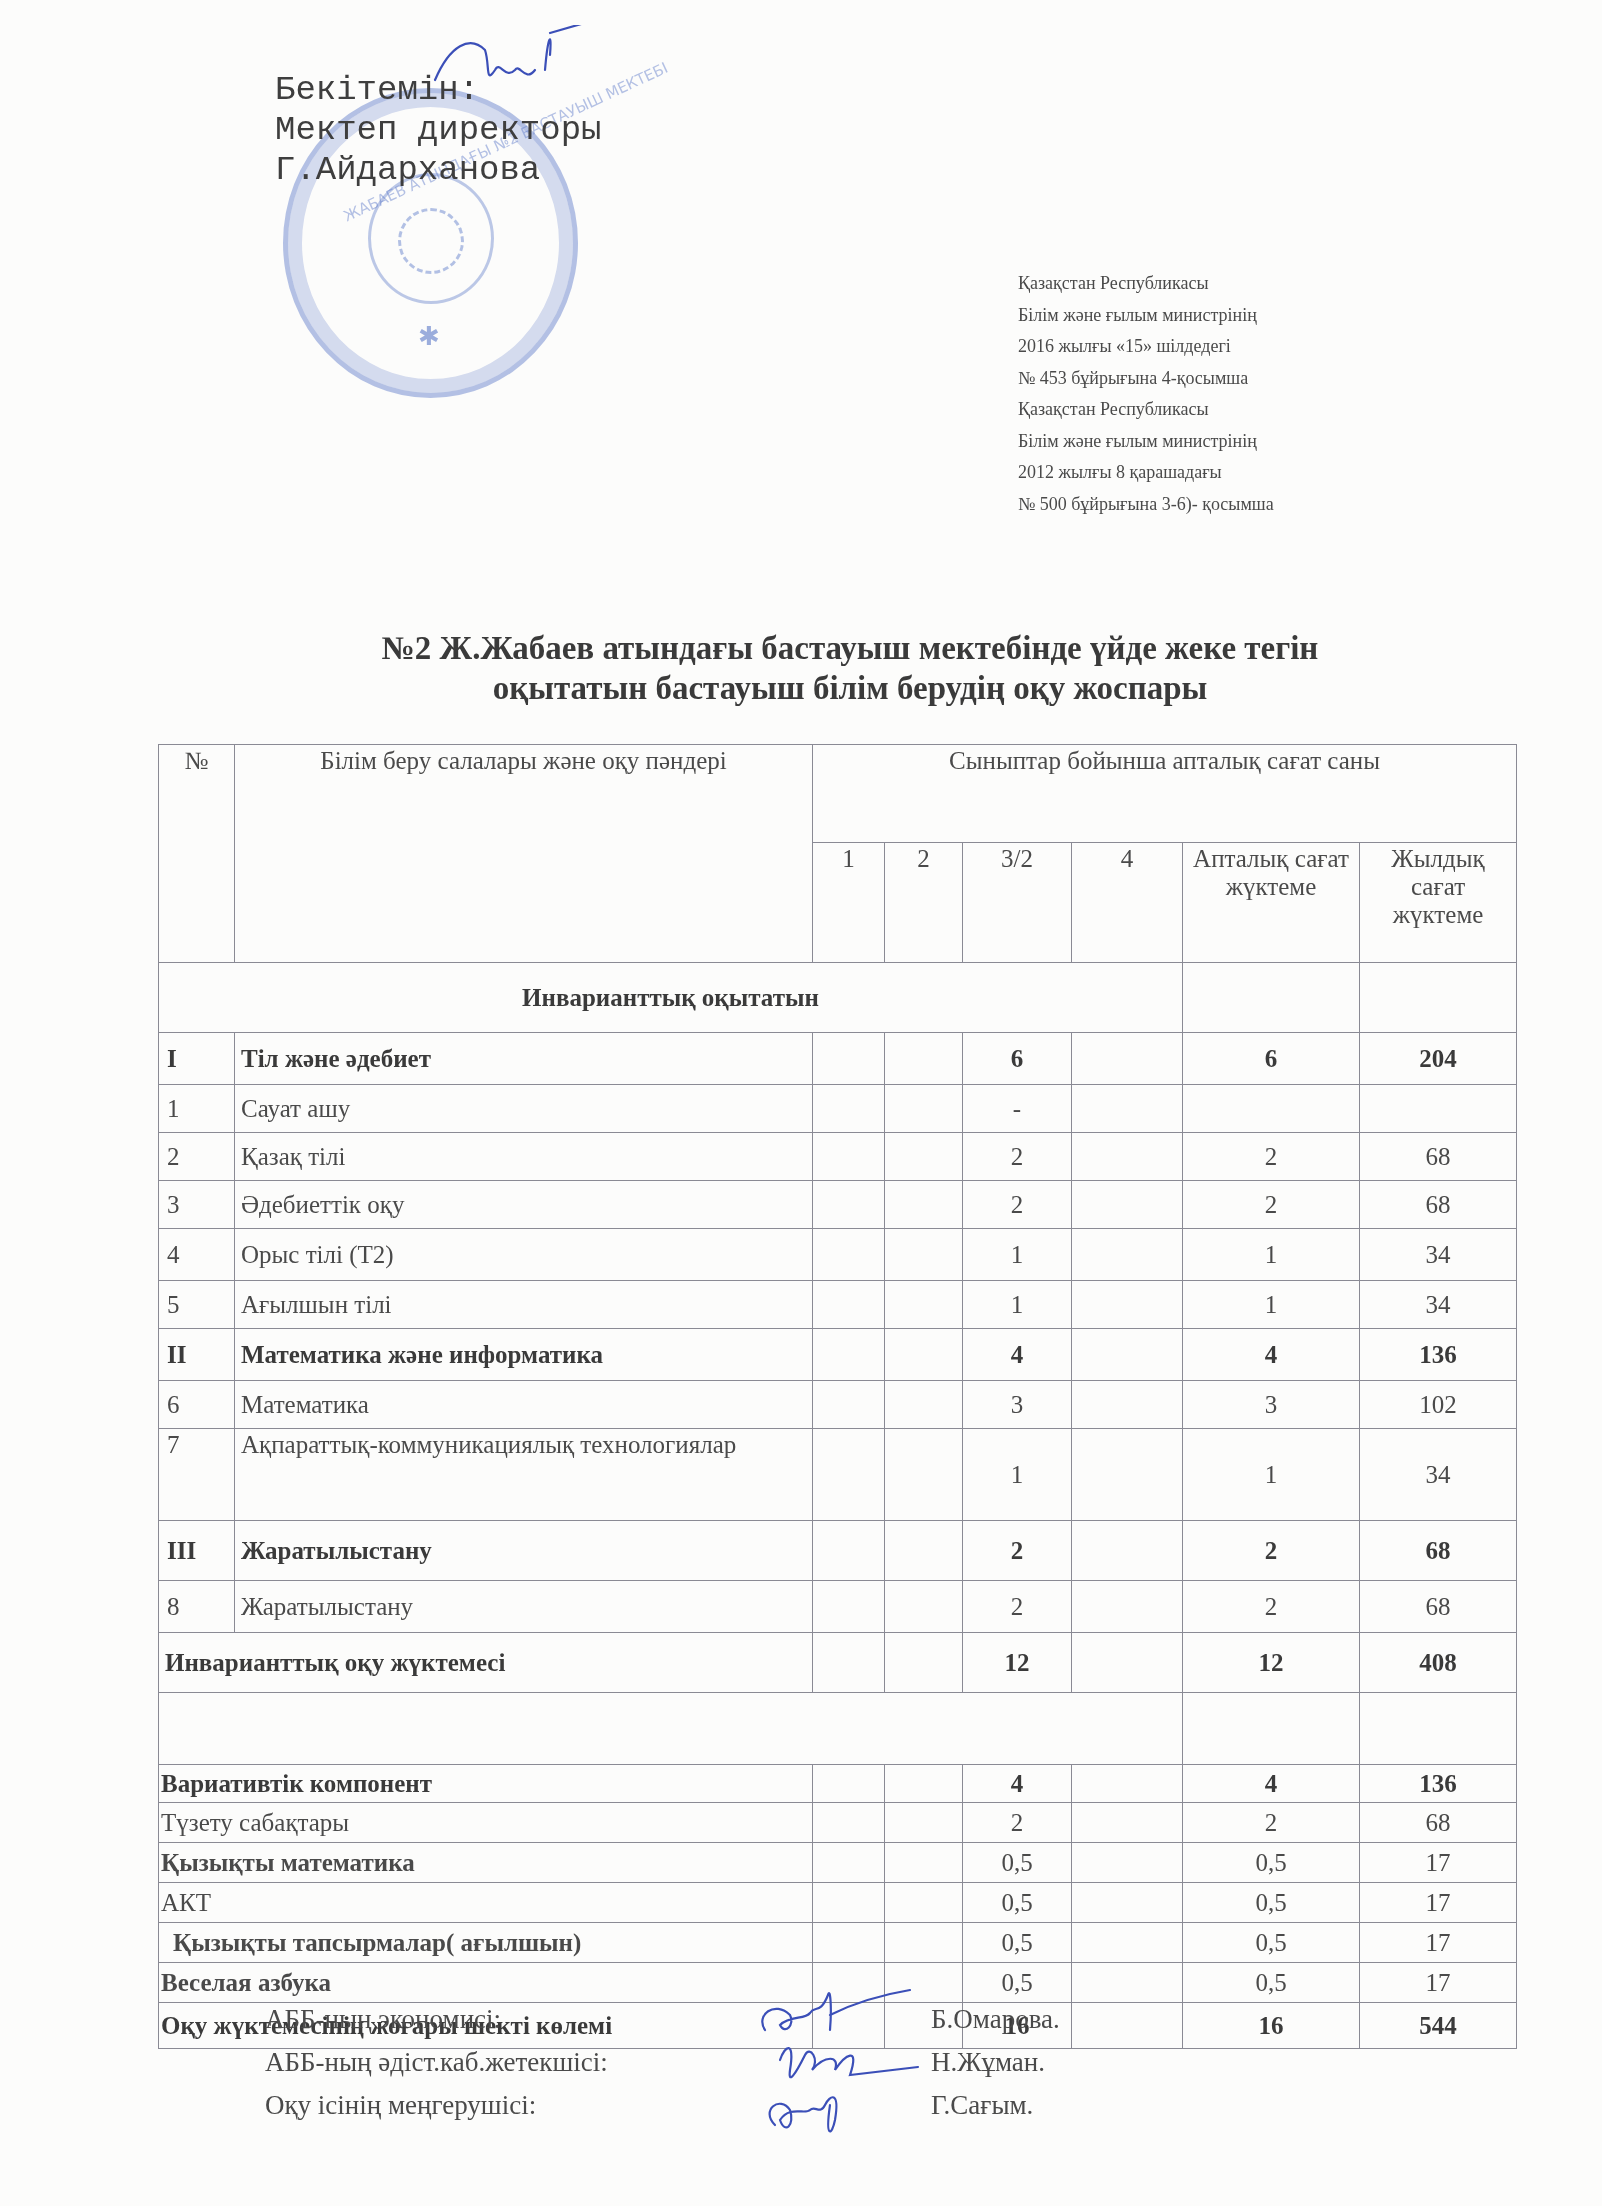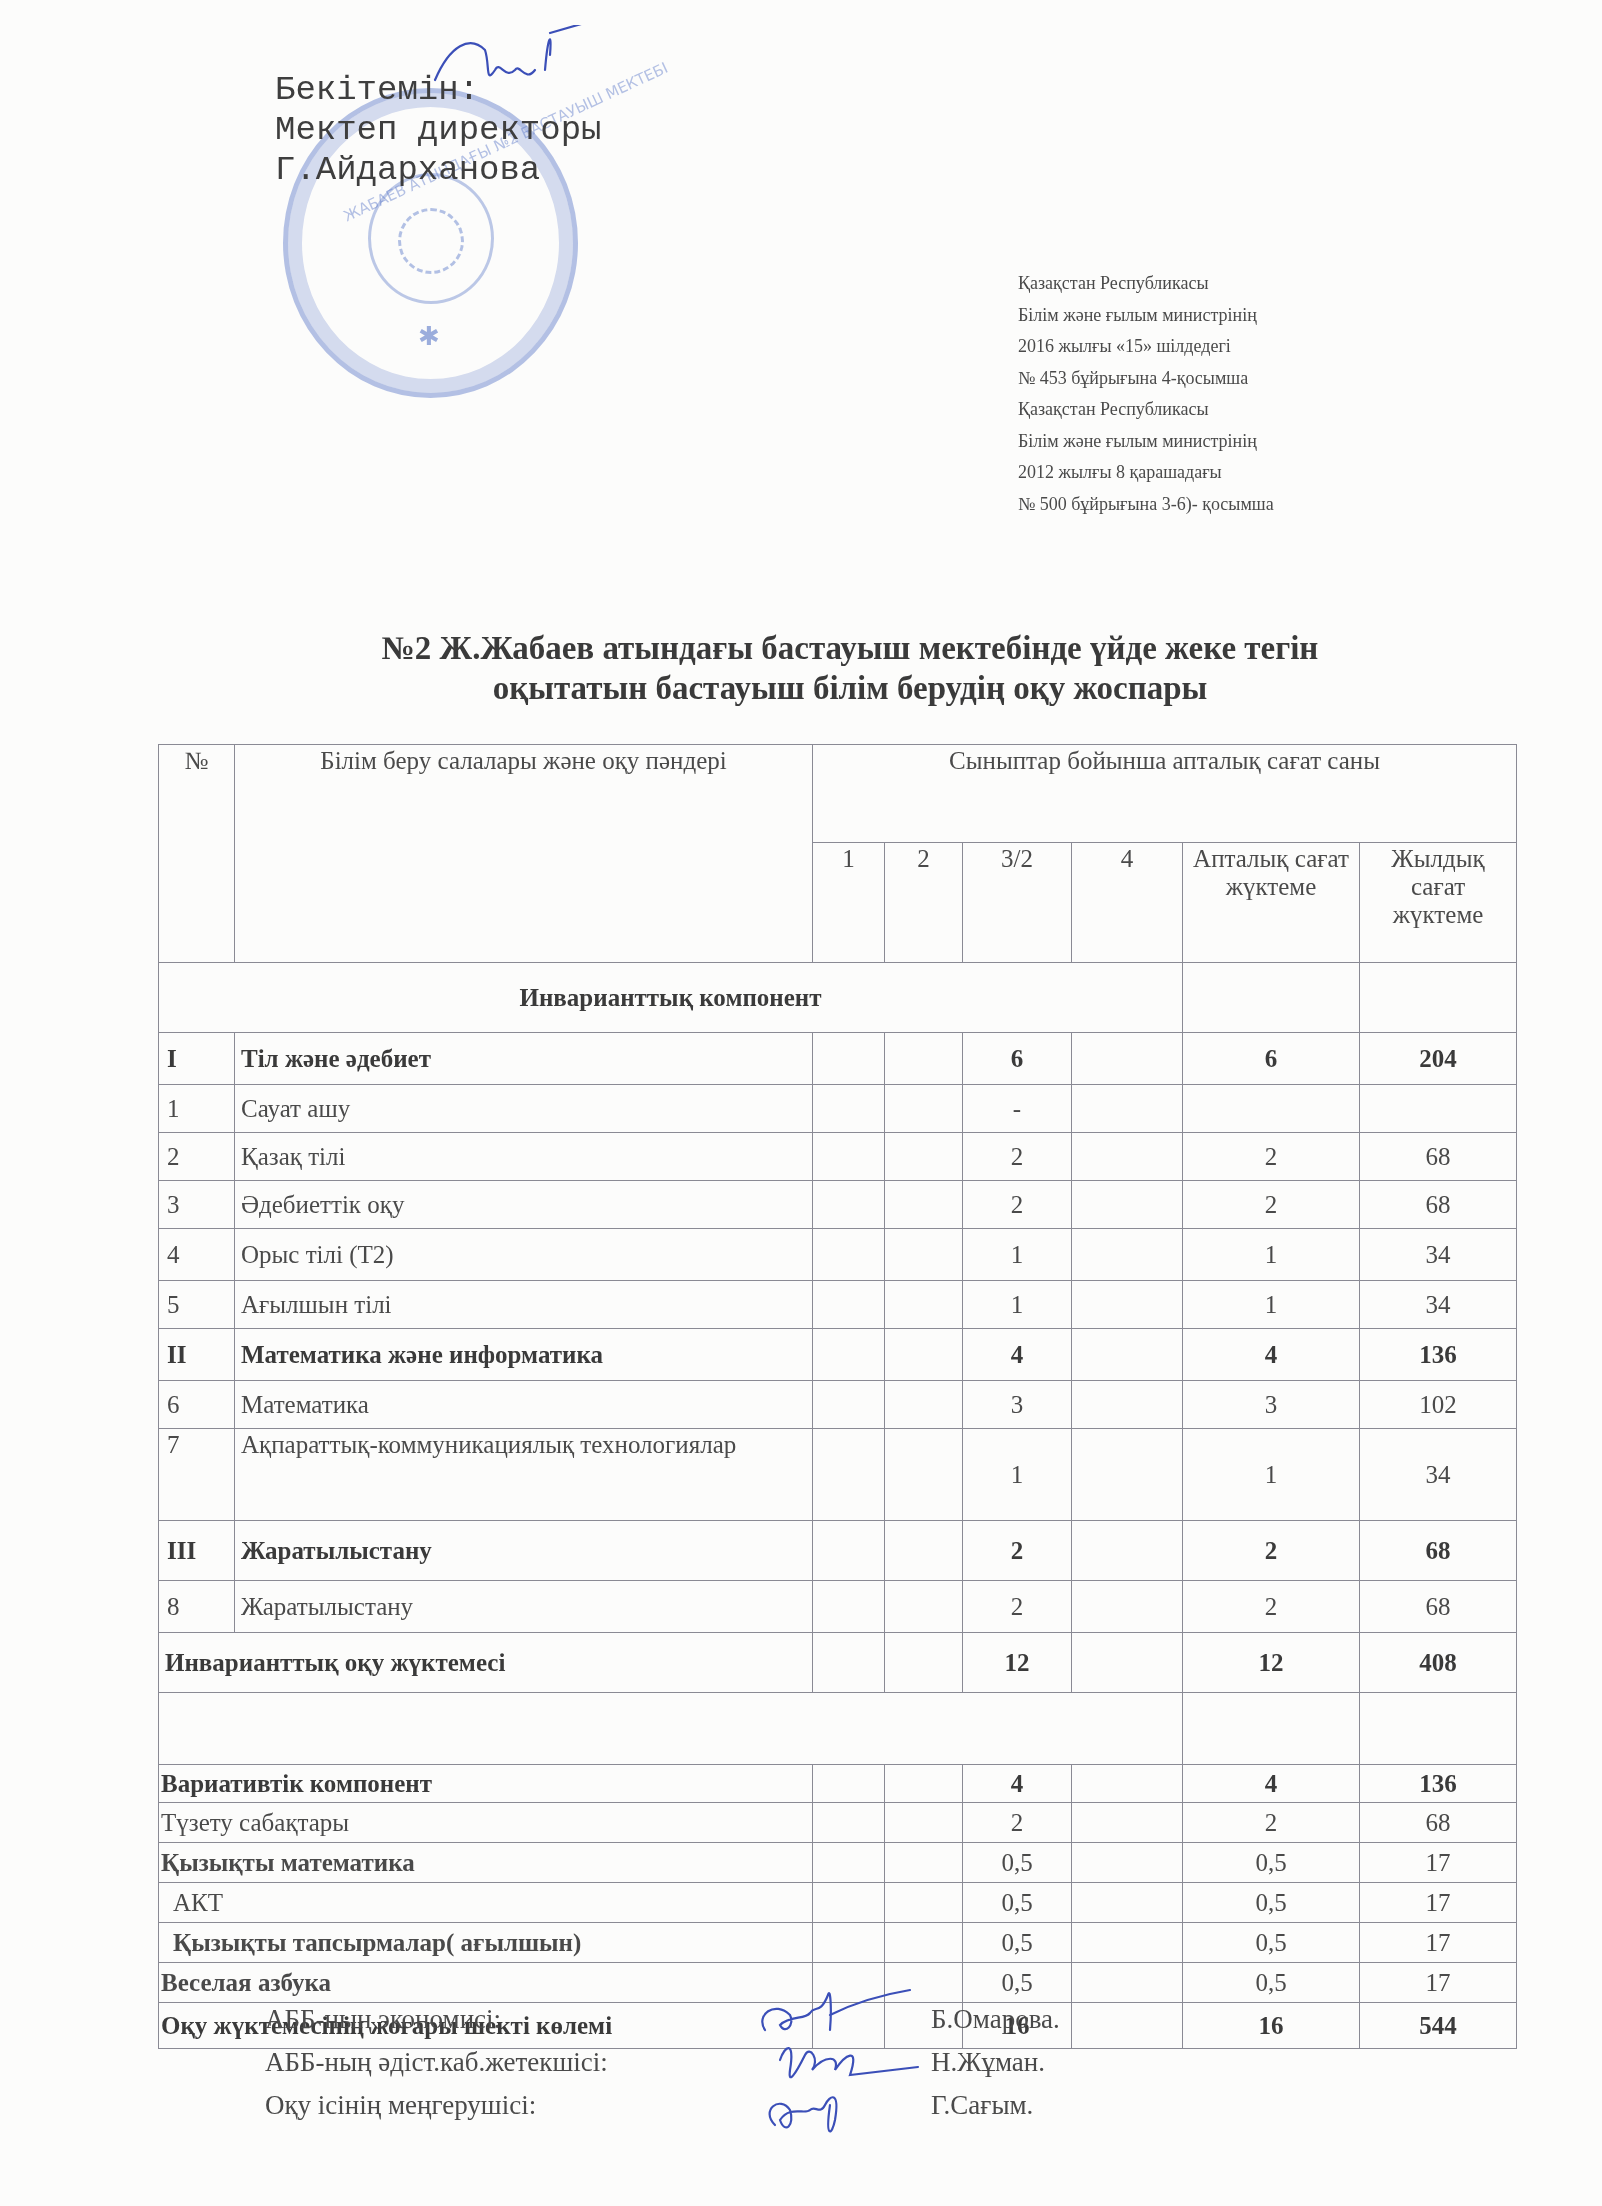--- a/index.html
+++ b/index.html
@@ -123,21 +123,21 @@
   </tr>
   <tr class="h-row2">
     <th class="c">1</th>
     <th class="c">2</th>
     <th class="c">3/2</th>
     <th class="c">4</th>
     <th class="c">Апталық сағат жүктеме</th>
     <th class="c">Жылдық сағат жүктеме</th>
   </tr>
   <tr class="sec-row">
-    <td colspan="6" class="c b">Инварианттық компонент</td>
+    <td colspan="6" class="c b">Инварианттық оқытатын</td>
     <td></td>
     <td></td>
   </tr>
   </tbody>
     <tbody id="inv-body">
       <tr class="r52">
         <td class="num-col b" style="vertical-align: middle;">I</td>
         <td class="b" style="vertical-align: middle;">Тіл және әдебиет</td>
         <td class="c b"></td>
         <td class="c b"></td>
@@ -285,21 +285,21 @@
       <tr class="r40">
         <td colspan="2" style="padding-left: 2px; font-weight: bold;">Қызықты математика</td>
         <td></td>
         <td></td>
         <td class="c">0,5</td>
         <td></td>
         <td class="c">0,5</td>
         <td class="c">17</td>
       </tr>
       <tr class="r40">
-        <td colspan="2" style="padding-left: 14px; font-weight: normal;">АКТ</td>
+        <td colspan="2" style="padding-left: 2px; font-weight: normal;">АКТ</td>
         <td></td>
         <td></td>
         <td class="c">0,5</td>
         <td></td>
         <td class="c">0,5</td>
         <td class="c">17</td>
       </tr>
       <tr class="r40">
         <td colspan="2" style="padding-left: 14px; font-weight: bold;">Қызықты тапсырмалар( ағылшын)</td>
         <td></td>

